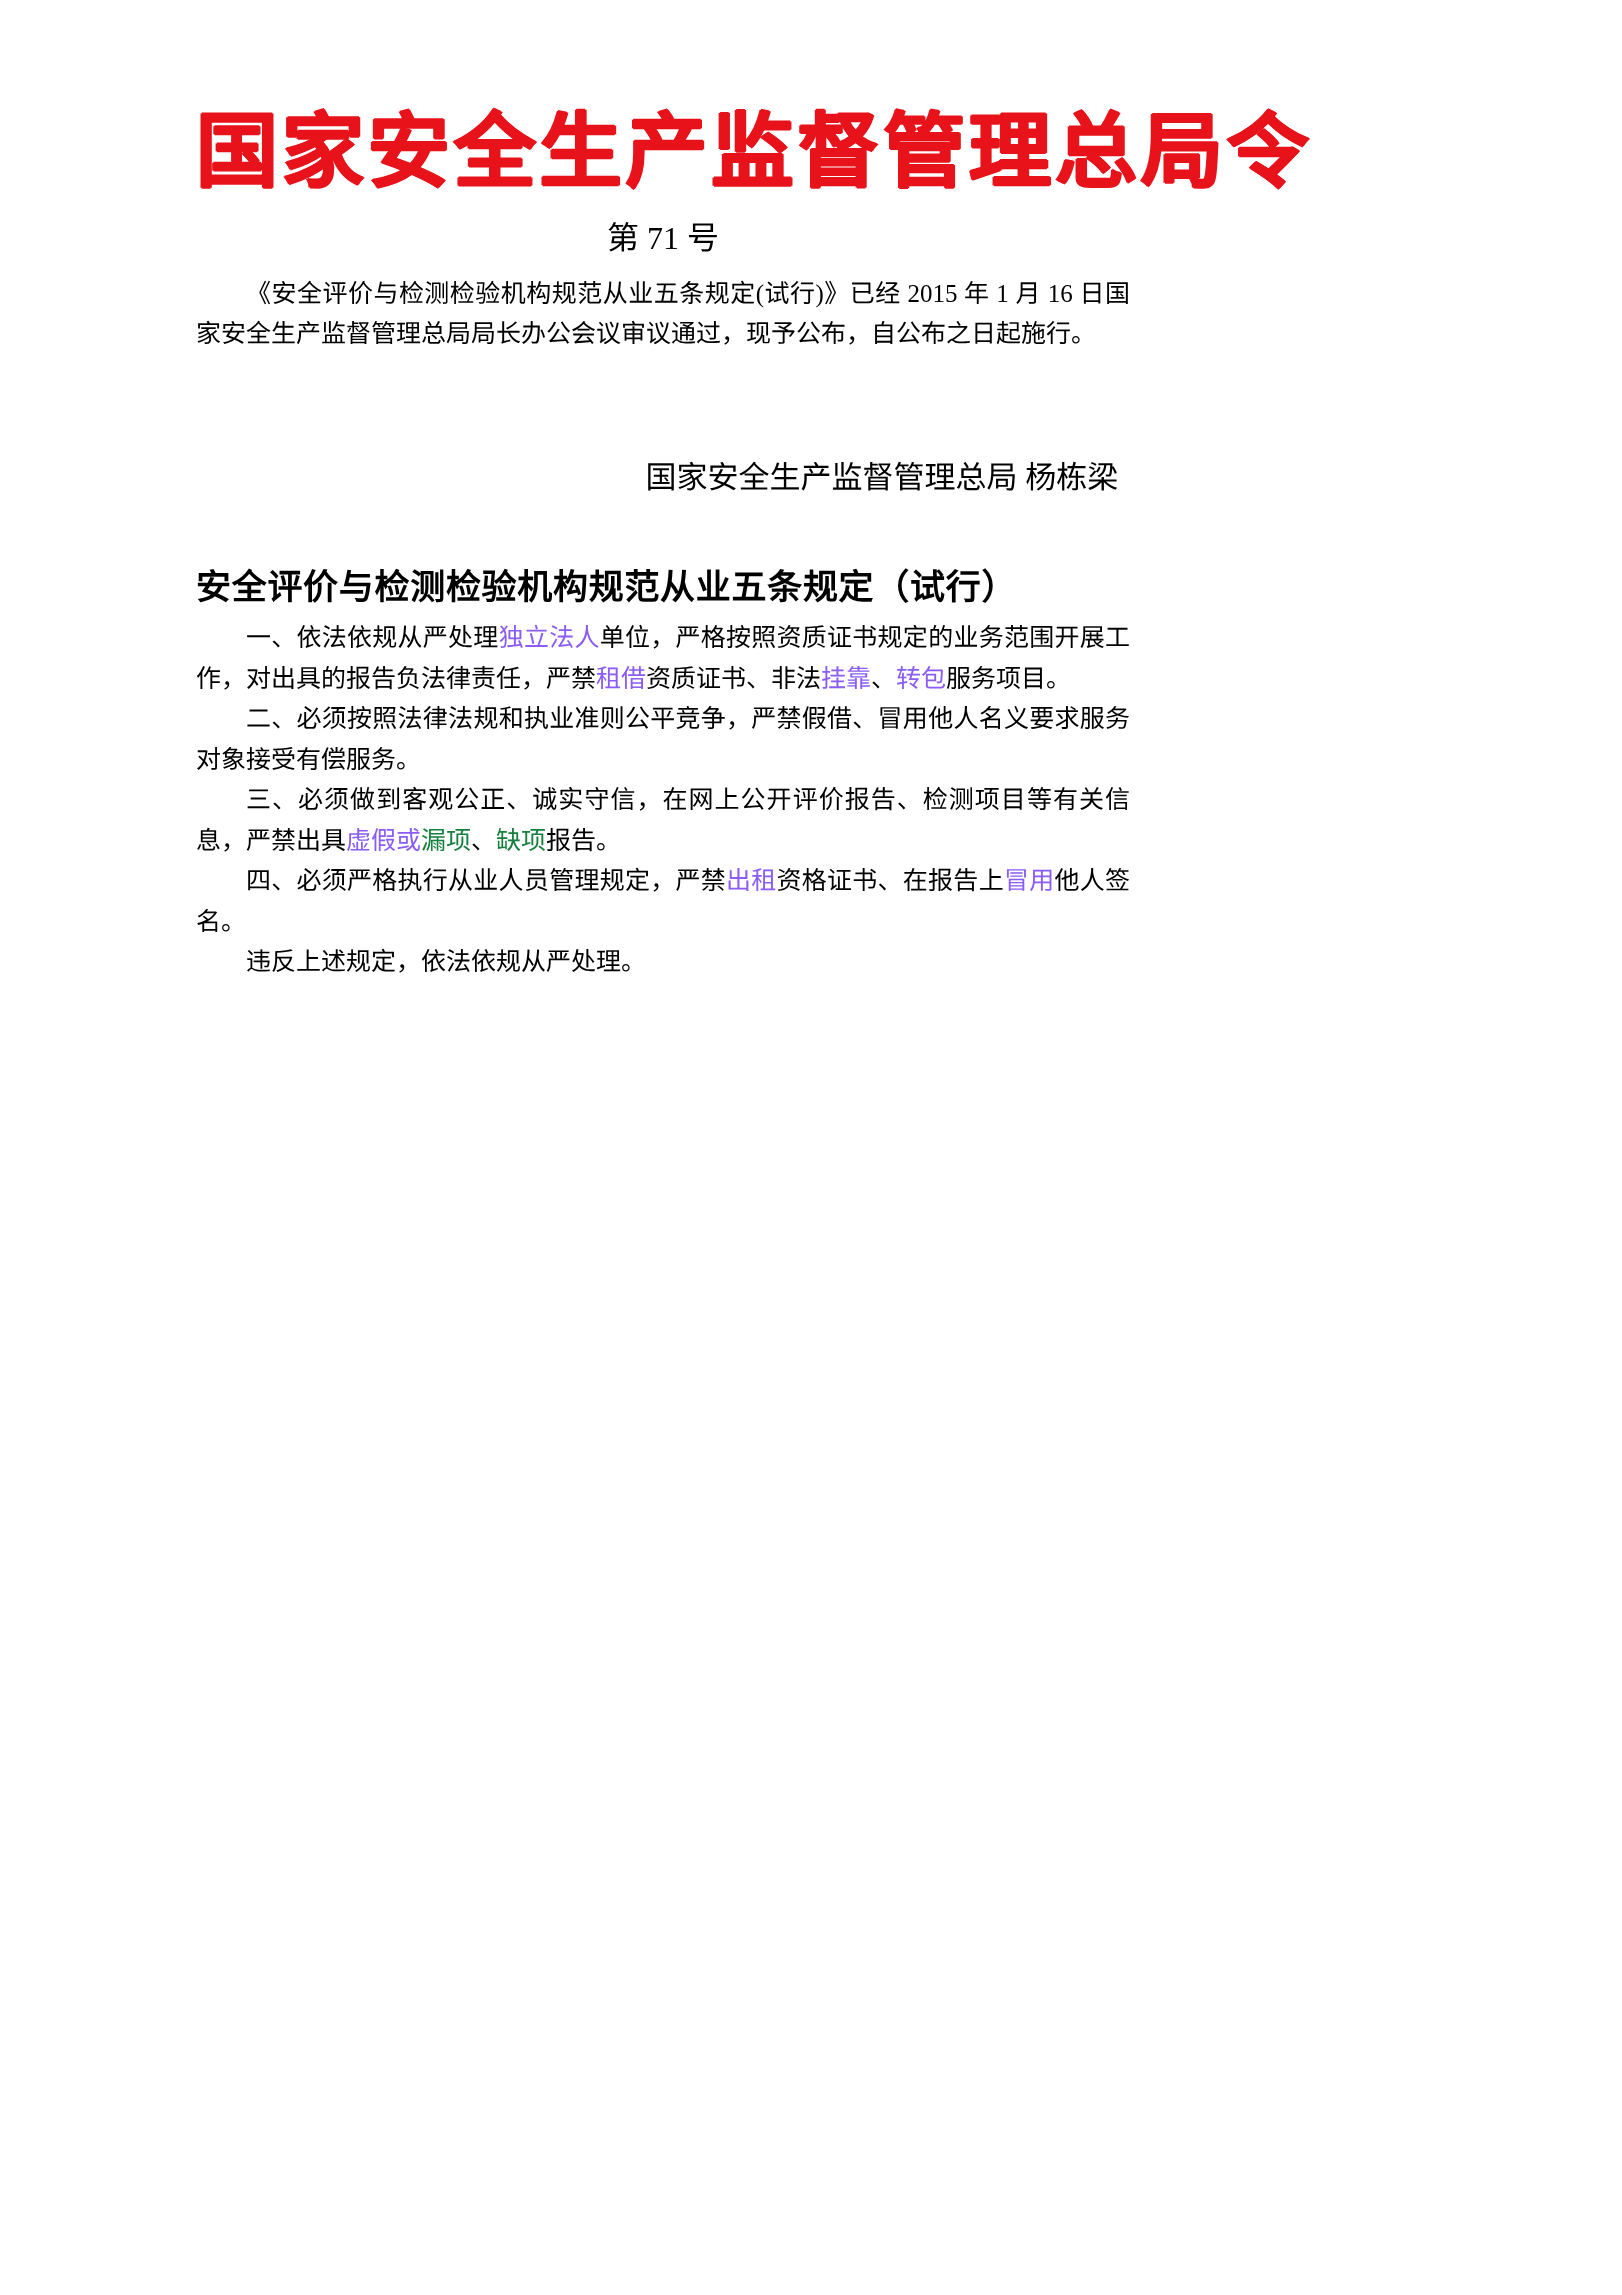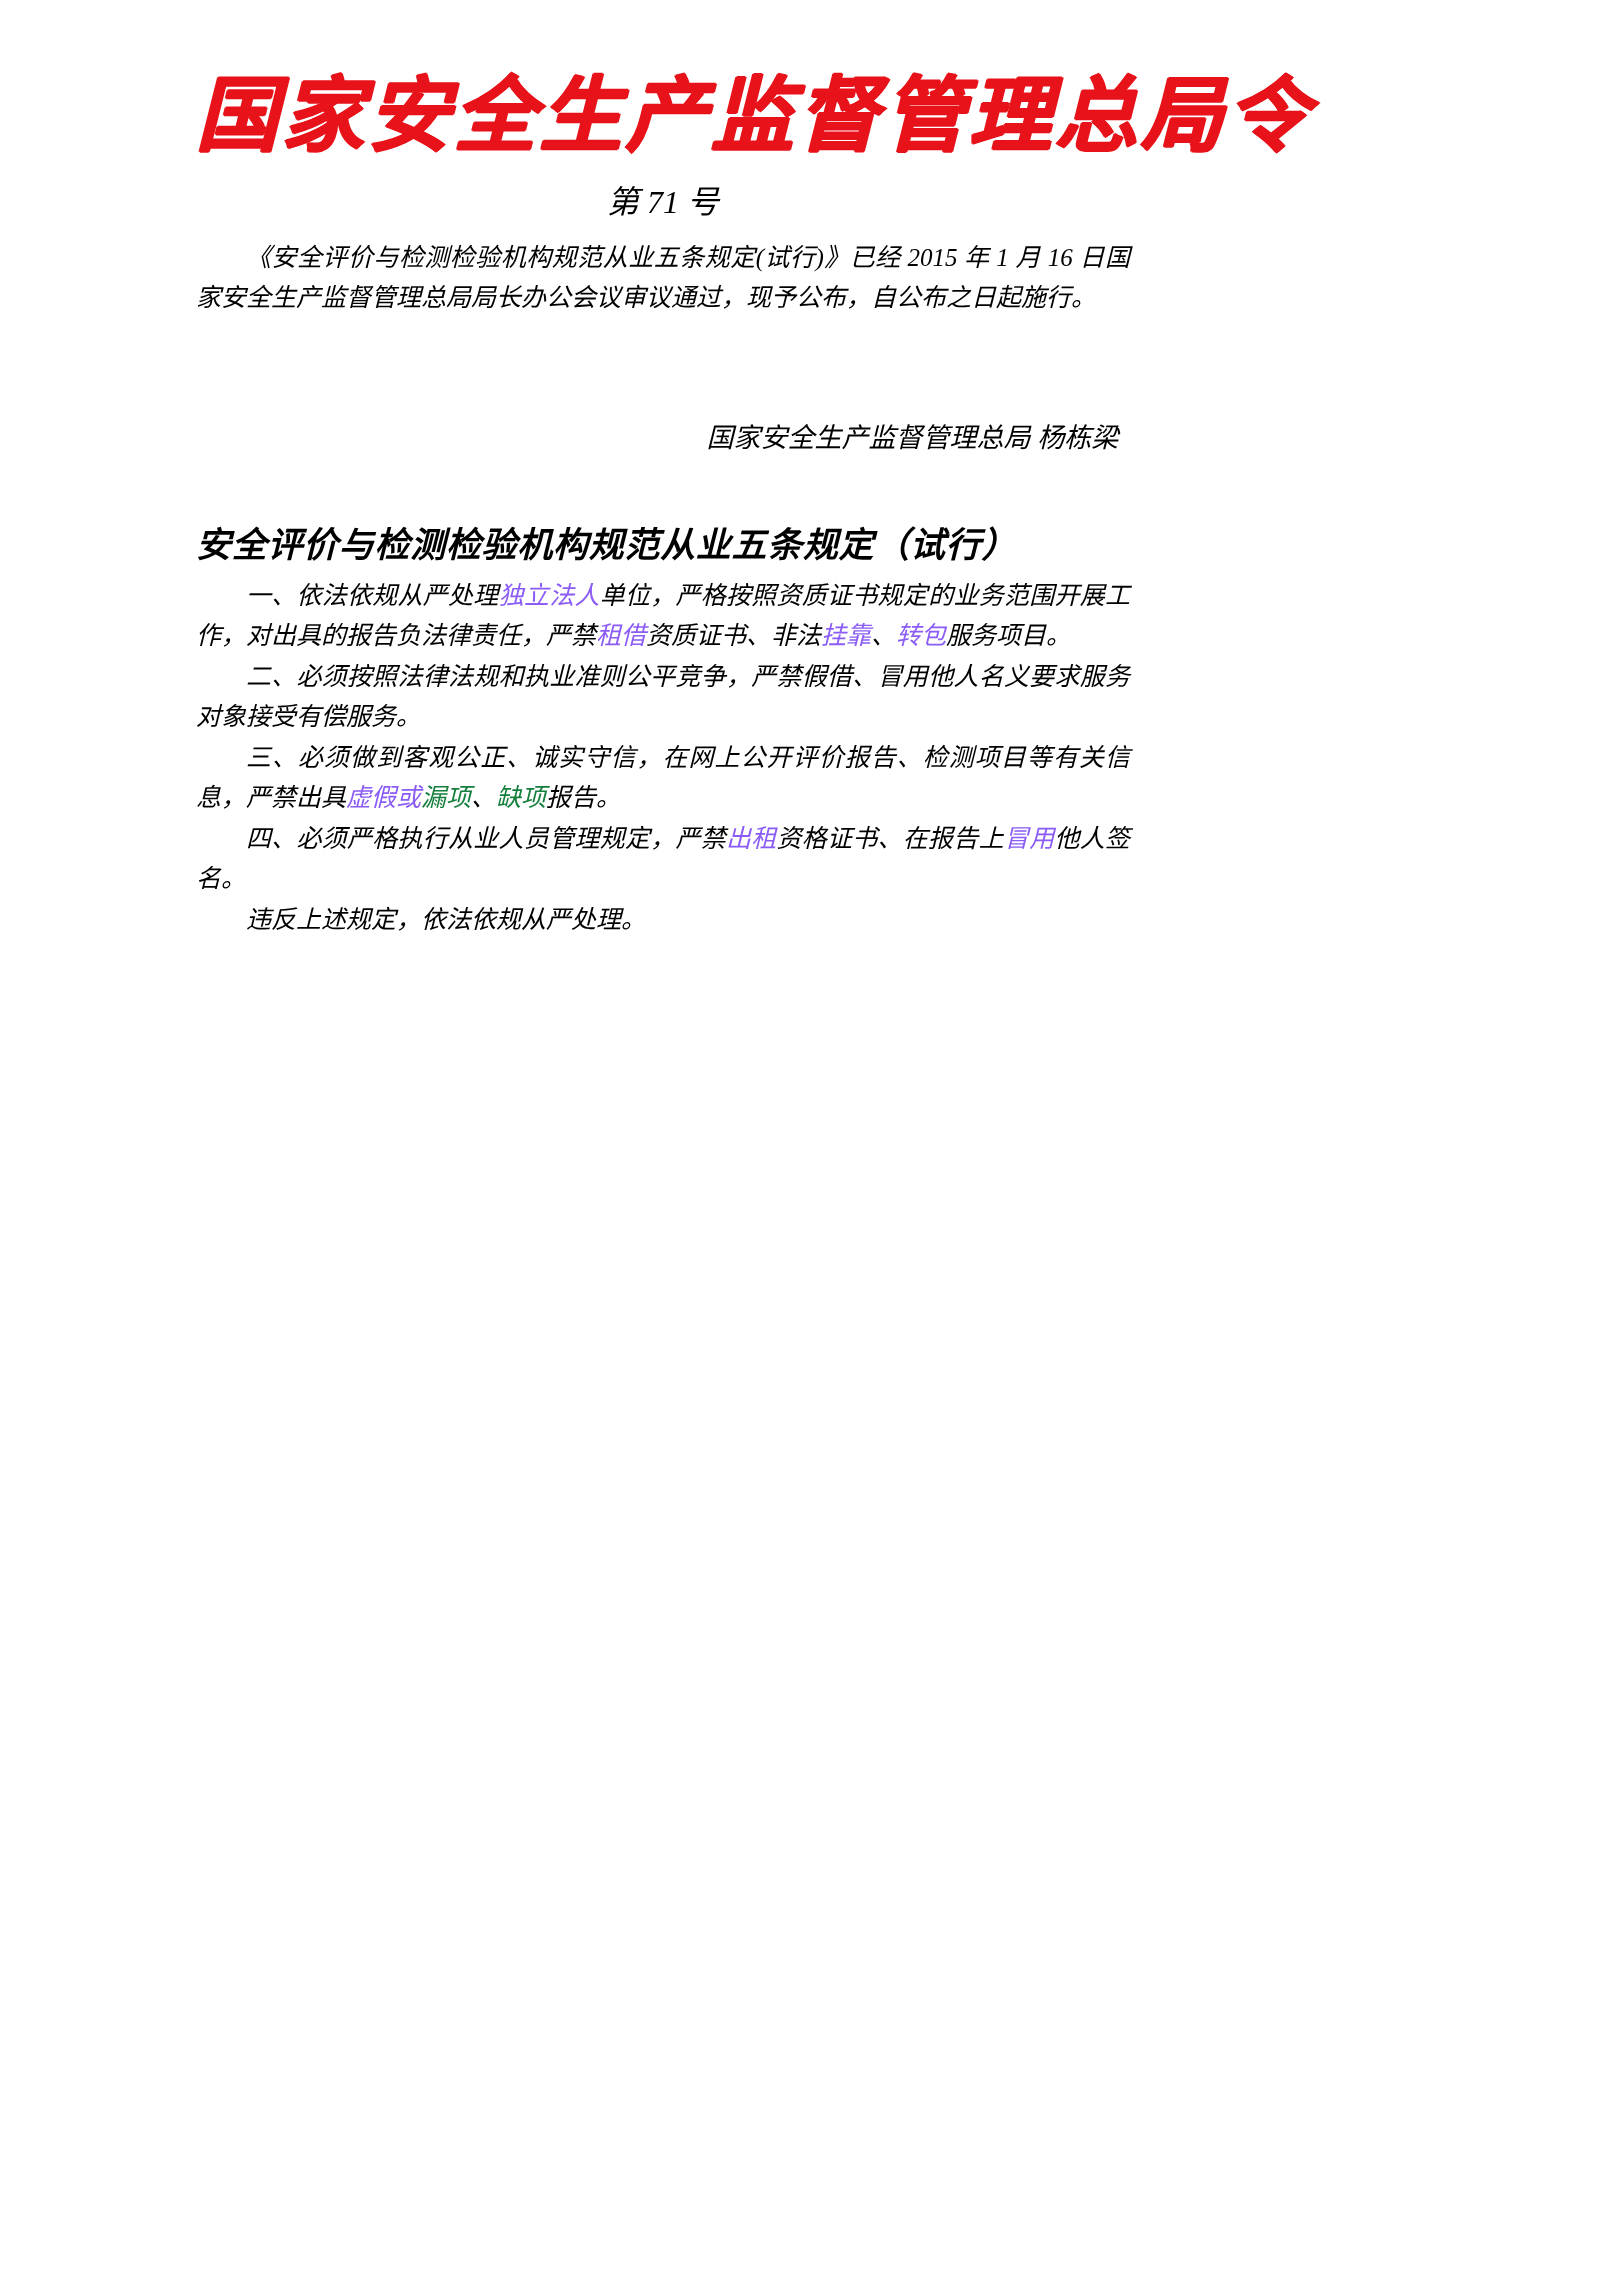--- a/index.html
+++ b/index.html
@@ -13,23 +13,22 @@
     height: 2295px;
     font-family: "Liberation Serif", "DejaVu Serif", serif;
     color: #000000;
     position: relative;
     overflow: hidden;
   }
   .page {
     box-sizing: border-box;
     width: 1326px;
     height: 2295px;
-    padding: 68px 196px 0 196px;
+    padding: 104px 196px 0 196px;
     position: relative;
-    font-style: italic;
   }
 
   
   .masthead {
     text-align: center;
     color: #e8131a;
     font-family: "DejaVu Serif", "Liberation Serif", serif;
     font-weight: bold;
     font-size: 82px;
     letter-spacing: 3.9px;
@@ -61,21 +60,21 @@
   .indent-preamble {
     text-indent: 50px;
   }
 
   .signature-block {
     margin-top: 98px;
     text-align: right;
     padding-right: 11.8px;
   }
   .signature-line {
-    font-size: 27px;
+    font-size: 31px;
     line-height: 1.62;
   }
 
   
   .section-title {
     text-align: left;
     font-family: "DejaVu Sans", "Liberation Sans", sans-serif;
     font-weight: bold;
     font-size: 35px;
     letter-spacing: 0.7px;

